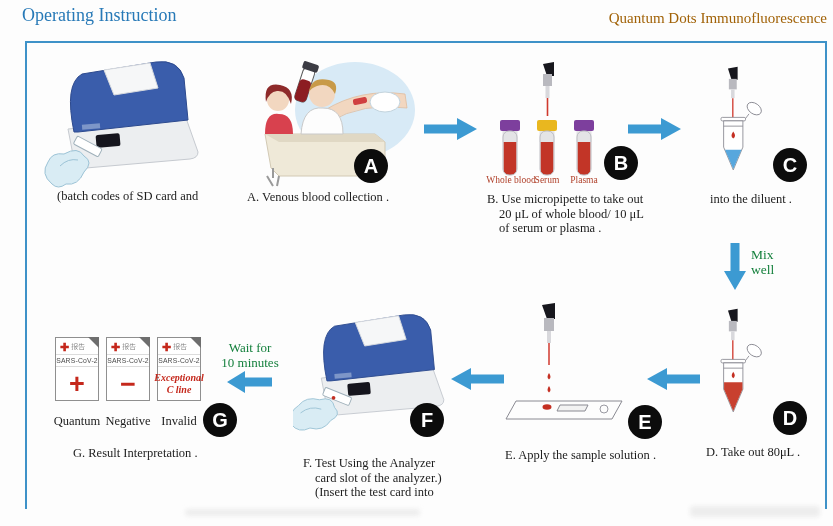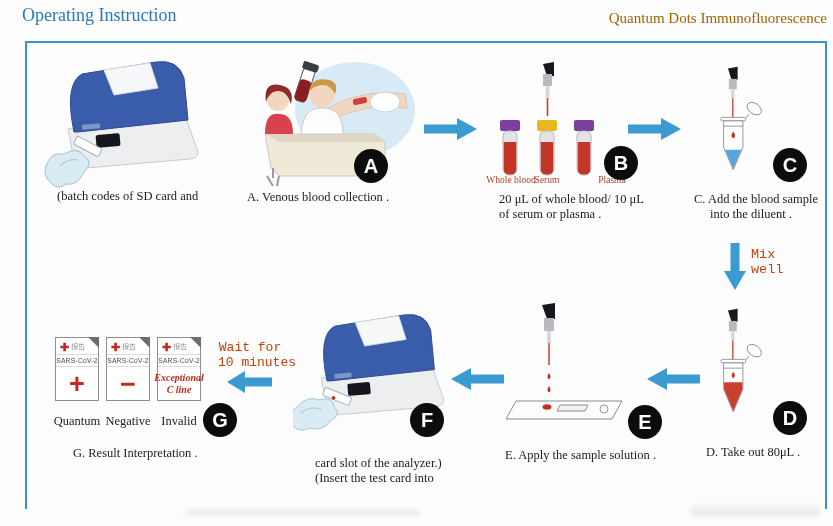--- a/index.html
+++ b/index.html
@@ -13,21 +13,21 @@
   .frame {
     position:absolute; left:25px; top:41px; width:802px; height:468px;
     border-top:2px solid #3e92c8; border-left:2px solid #3e92c8; border-right:2px solid #3e92c8;
   }
   .smudge { position:absolute; background:#ededed; border-radius:4px; filter:blur(2px); }
 
   .cap { position:absolute; font-size:12.5px; color:#1c1c1c; line-height:1.16; white-space:nowrap; }
   .cap .ln { display:block; }
   .cap .ind { padding-left:12px; }
 
-  .note { position:absolute; color:#c2410c; font-size:13.5px; line-height:1.12; white-space:nowrap;font-family:Liberation Mono, monospace; }
+  .note { position:absolute; color:#15803d; font-size:13.5px; line-height:1.12; white-space:nowrap; }
   .note .ln { display:block; }
   .note.center { text-align:center; }
 
   .badge {
     position:absolute; width:34px; height:34px; border-radius:50%; background:#0c0c0c;
     color:#ffffff; font-family:"Liberation Sans", sans-serif; font-weight:bold; font-size:20px;
     display:flex; align-items:center; justify-content:center;
   }
   .arrow { position:absolute; line-height:0; }
   .illus { position:absolute; line-height:0; }
@@ -129,23 +129,24 @@
       <rect x="47" y="69" width="14" height="44" rx="6" fill="none" stroke="#bcbcc2"></rect>
 
       <rect x="81" y="58" width="20" height="11" rx="2" fill="#7d3f9d"></rect>
       <rect x="83.5" y="69" width="15" height="11" fill="#e4e4e6"></rect>
       <path d="M84.5 80 h13 v27 q0 6 -6.5 6 q-6.5 0 -6.5 -6 z" fill="#c23527"></path>
       <rect x="84" y="69" width="14" height="44" rx="6" fill="none" stroke="#bcbcc2"></rect>
     </svg>
   </div>
   <div class="tubelabel" style="left:480px; top:175px; width:62px;">Whole blood</div>
   <div class="tubelabel" style="left:529px; top:175px; width:36px;">Serum</div>
-  <div class="tubelabel" style="left:592px; top:175px; width:40px;text-align:center;">Plasma</div>
+  <div class="tubelabel" style="left:564px; top:175px; width:40px;text-align:center;">Plasma</div>
   <div class="badge" style="left:604px; top:146px;">B</div>
   <div class="cap" style="left:487px; top:192px;">
+    <span class="ln">B. Use micropipette to take out</span>
     <span class="ln ind">20 μL of whole blood/ 10 μL</span>
     <span class="ln ind">of serum or plasma .</span>
   </div>
 
   <div class="arrow" style="left:628px; top:116px;">
     <svg width="54" height="26" viewBox="0 0 54 26">
         <path d="M0 8.5 H33 V2 L53 13 L33 24 V17.5 H0 Z" fill="#3c9ad2"></path>
       </svg>
   </div>
 
@@ -159,21 +160,20 @@
       <path d="M50 62 L56 54" stroke="#8a8a92" fill="none"></path>
       <rect x="24" y="58" width="28" height="4" rx="1.5" fill="#ffffff" stroke="#8a8a92"></rect>
       <path d="M27 62 L49 62 L49 92 L38 118 L27 92 Z" fill="#ffffff" stroke="#8a8a92"></path>
       <line x1="27" y1="68" x2="49" y2="68" stroke="#8a8a92"></line>
       <path d="M38 74 q-4 5.5 0 8 q4 -2.5 0 -8 z" fill="#c42f22"></path>
       <path d="M28.5 95 L47.5 95 L38 117 Z" fill="#57a7dd"></path>
     </svg>
   </div>
   <div class="badge" style="left:773px; top:148px;">C</div>
   <div class="cap" style="left:694px; top:192px;">
-    <span class="ln">C. Add the blood sample</span>
     <span class="ln" style="padding-left:16px;">into the diluent .</span>
   </div>
 
   <div class="arrow" style="left:723px; top:243px;">
     <svg width="24" height="48" viewBox="0 0 24 48">
         <path d="M7.5 0 H16.5 V28 H23 L12 47 L1 28 H7.5 Z" fill="#3c9ad2"></path>
       </svg>
   </div>
   <div class="note" style="left:751px; top:247px;">
     <span class="ln">Mix</span>
@@ -235,20 +235,21 @@
       <rect x="44" y="70" width="18" height="5" fill="#7d96c8" transform="rotate(-5 53 72)"></rect>
       <rect x="58" y="80" width="24" height="13" rx="2" fill="#15151d" transform="rotate(-5 70 86)"></rect>
       <rect x="32" y="90" width="30" height="9" rx="1.5" fill="#ffffff" stroke="#9fb0ba" transform="rotate(22 47 94)"></rect>
       <circle cx="43" cy="96" r="2" fill="#c42f22"></circle>
       <path d="M-2 124 Q-6 112 6 104 Q14 94 28 98 Q42 94 44 106 Q52 114 40 120 Q32 132 18 128 Q6 134 -2 124 Z" fill="#d9ecf4" stroke="#9cc3d6"></path>
       <path d="M8 112 Q18 104 30 108" fill="none" stroke="#9cc3d6"></path>
     </svg>
   </div>
   <div class="badge" style="left:410px; top:403px;">F</div>
   <div class="cap" style="left:303px; top:456px;">
+    <span class="ln">F. Test Using the Analyzer</span>
     <span class="ln ind">card slot of the analyzer.)</span>
     <span class="ln ind">(Insert the test card into</span>
   </div>
 
   <div class="note center" style="left:218px; top:341px; width:64px; font-size:13px;">
     <span class="ln">Wait for</span>
     <span class="ln">10 minutes</span>
   </div>
   <div class="arrow" style="left:226px; top:369px;">
     <svg width="46" height="26" viewBox="0 0 46 26">

